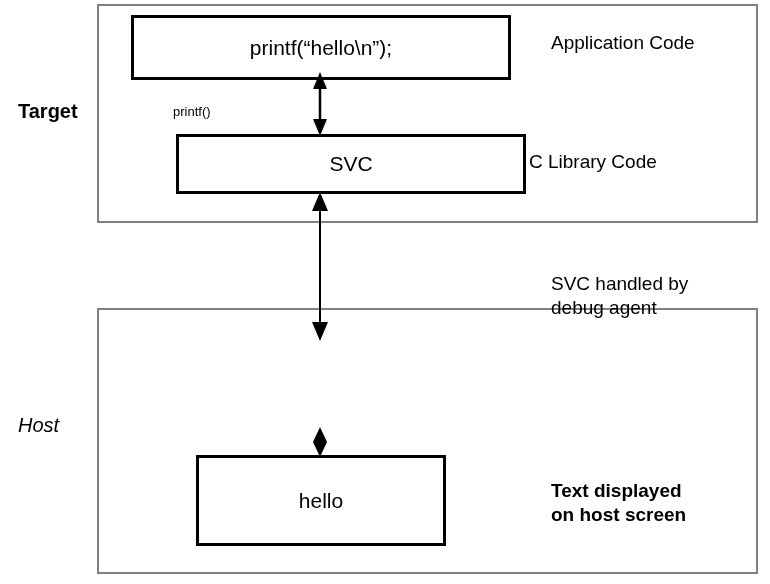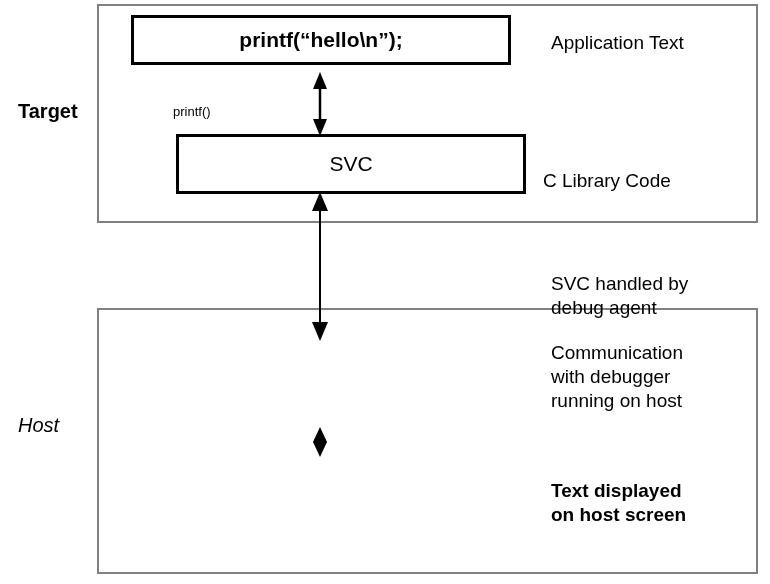--- a/index.html
+++ b/index.html
@@ -49,21 +49,21 @@
     display: flex;
     align-items: center;
     justify-content: center;
   }
   .box > .box-text {
     font-size: 21px;
     line-height: 24px;
     color: #000000;
     white-space: nowrap;
   }
-  #box-appcode  { left: 131px; top: 15px;  width: 380px; height: 50px; font-weight: bold; }
+  #box-appcode  { left: 131px; top: 15px;  width: 380px; height: 65px; }
   #box-svc      { left: 176px; top: 134px; width: 350px; height: 60px; }
   #box-debugger { left: 196px; top: 340px; width: 250px; height: 89px; }
   #box-hello    { left: 196px; top: 455px; width: 250px; height: 91px; }
 
   
   #label-printf {
     position: absolute;
     left: 173px;
     top: 101px;
     font-size: 13px;
@@ -73,21 +73,21 @@
 
   
   .note {
     position: absolute;
     font-size: 19px;
     line-height: 24px;
     color: #000000;
     white-space: pre-line;
   }
   #note-application { left: 551px; top: 31px;  width: 200px; }
-  #note-clibrary    { left: 543px; top: 150px; width: 200px; margin-top: 19px; }
+  #note-clibrary    { left: 529px; top: 150px; width: 200px; }
   #note-svc-handled { left: 551px; top: 236px; width: 200px; margin-top: 36px; }
   #note-comm        { left: 551px; top: 341px; width: 210px; }
   #note-textout     { left: 551px; top: 479px; width: 210px; font-weight: bold; }
 
   
   #arrow-layer {
     position: absolute;
     left: 0;
     top: 0;
     width: 770px;
@@ -110,33 +110,33 @@
 
   <div class="box" id="box-appcode">
     <span class="box-text">printf(“hello\n”);</span>
   </div>
 
   <div class="box" id="box-svc">
     <span class="box-text">SVC</span>
   </div>
 
 
+  <div class="box" id="box-hello">
+    <span class="box-text">hello</span>
+  </div>
 
   <div id="label-printf">printf()</div>
 
-  <div class="note" id="note-application">Application Text</div>
+  <div class="note" id="note-application">Application Code</div>
 
   <div class="note" id="note-clibrary">C Library Code</div>
 
   <div class="note" id="note-svc-handled">SVC handled by
 debug agent</div>
 
-  <div class="note" id="note-comm">Communication
-with debugger
-running on host</div>
 
   <div class="note" id="note-textout">Text displayed
 on host screen</div>
 
   <svg id="arrow-layer" viewBox="0 0 770 584" width="770" height="584">
 
       SVC --&gt;
     <g>
       <line x1="320" y1="82" x2="320" y2="126" stroke="#000000" stroke-width="2.5"></line>
       <polygon points="320,72 313,89 327,89" fill="#000000"></polygon>

